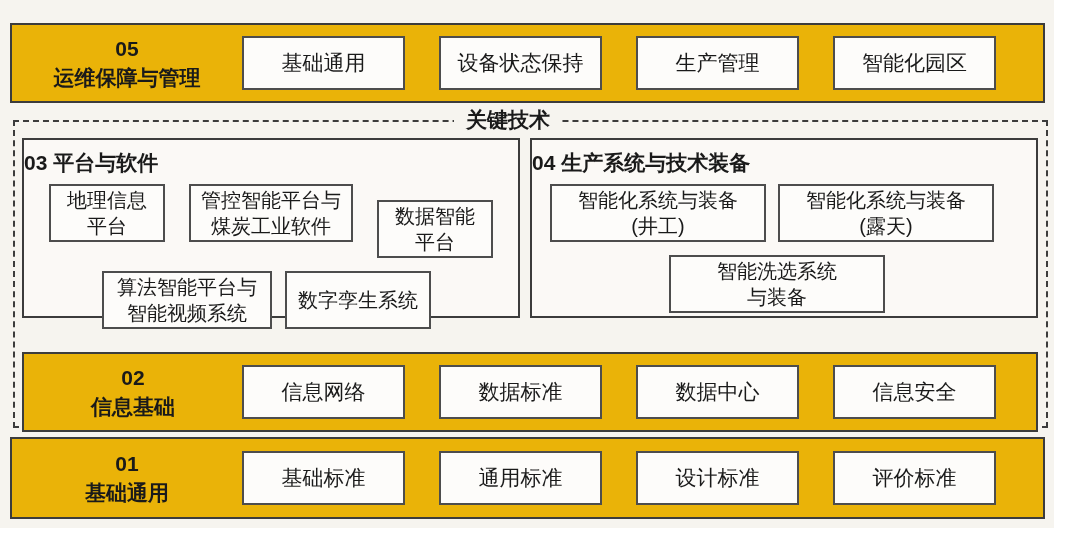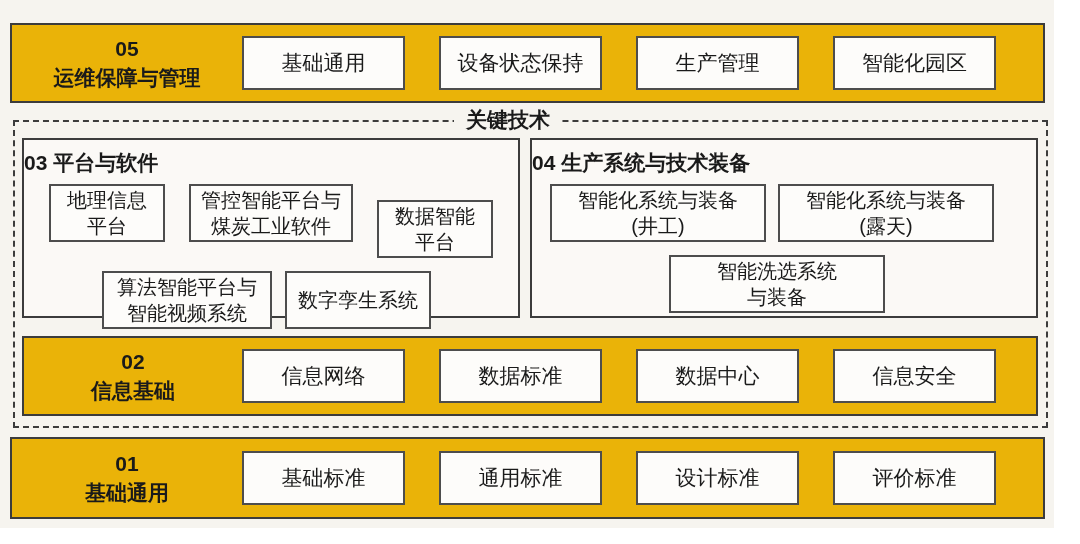--- a/index.html
+++ b/index.html
@@ -97,21 +97,21 @@
   .g03-r2 .c2 { width: 146px; }
 
   
   .g04-r1 { margin: 8px 0 0 18px; gap: 12px; }
   .g04-r1 .c1, .g04-r1 .c2 { width: 216px; }
   .g04-r2 { margin: 13px 0 0 137px; align-items: flex-end; }
   .g04-r2 .c1 { width: 216px; }
 
   
   #row05 { left: 10px; top: 23px;  width: 1035px; height: 80px; }
-  #row02 { left: 22px; top: 336px; width: 1016px; height: 80px; }
+  #row02 { left: 22px; top: 352px; width: 1016px; height: 80px; }
   #row01 { left: 10px; top: 437px; width: 1035px; height: 82px; }
   #row05 .layer-title { width: 230px; }
   #row02 .layer-title { width: 218px; }
   #row01 .layer-title { width: 230px; }
   #row05 .cellwrap { padding-right: 47px; }
   #row02 .cellwrap { padding-right: 40px; }
   #row01 .cellwrap { padding-right: 47px; }
 
   #group03 { left: 22px;  top: 138px; width: 498px; height: 180px; }
   #group04 { left: 530px; top: 138px; width: 508px; height: 180px; }

